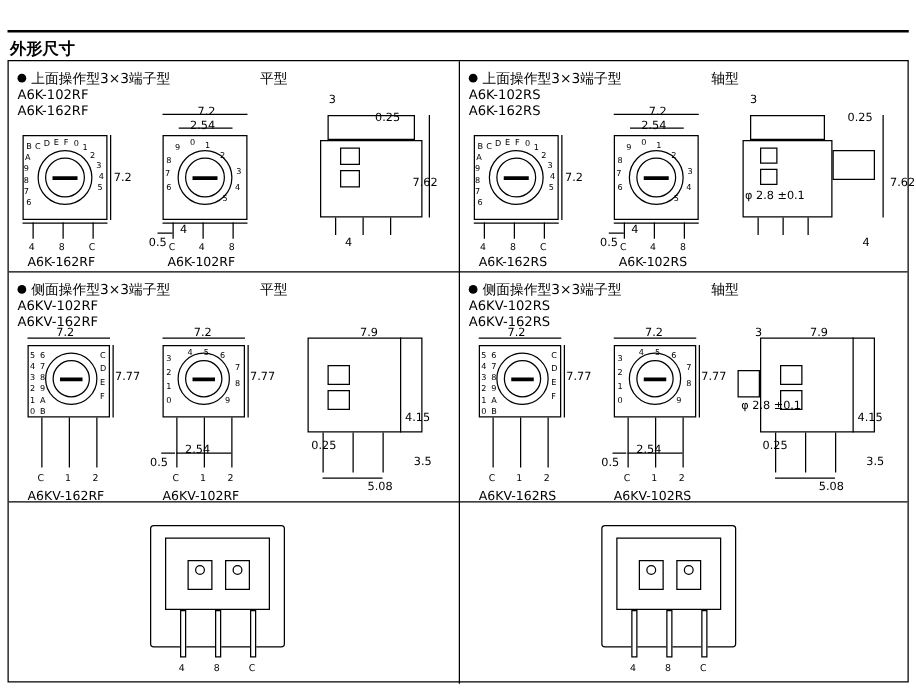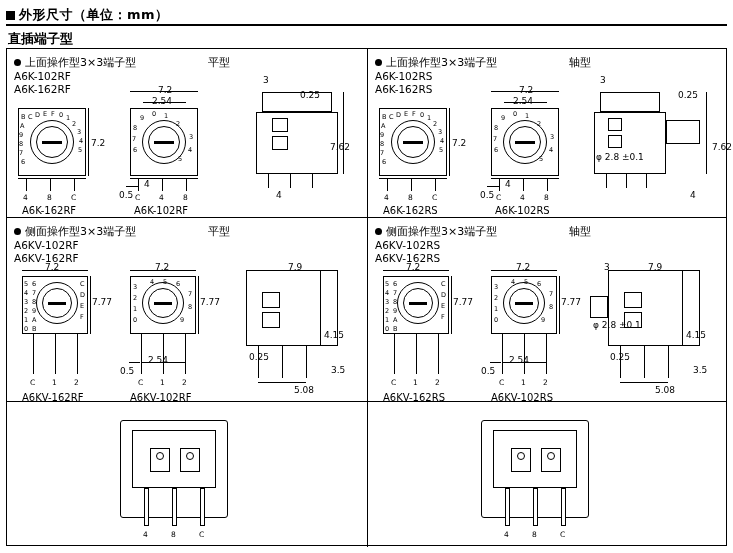--- a/index.html
+++ b/index.html
@@ -48,26 +48,22 @@
   .dial-in{position:absolute;border:1px solid #000;border-radius:50%;box-sizing:border-box;}
   .slot{position:absolute;background:#000;}
   .pin{position:absolute;width:1px;background:#000;}
   .pinw{position:absolute;background:#fff;border:1px solid #000;box-sizing:border-box;}
 </style>
 </head>
 <body>
 
 <div class="page">
 
-  <div class="hdr">
-    <span class="sq"></span>
-    <span class="txt">外形尺寸（单位：mm）</span>
-  </div>
   <div class="hdr-rule"></div>
-  <div class="subhdr">直插端子型</div>
+  <div class="subhdr">外形尺寸</div>
 
   <div class="tbl">
     <div class="vline"></div>
     <div class="hline"></div>
     <div class="hline2"></div>
   </div>
 
   <div class="cellttl" style="left:14px;top:55px;">
     <span class="bullet"></span><span class="ttl-txt">上面操作型3×3端子型</span>
   </div>

